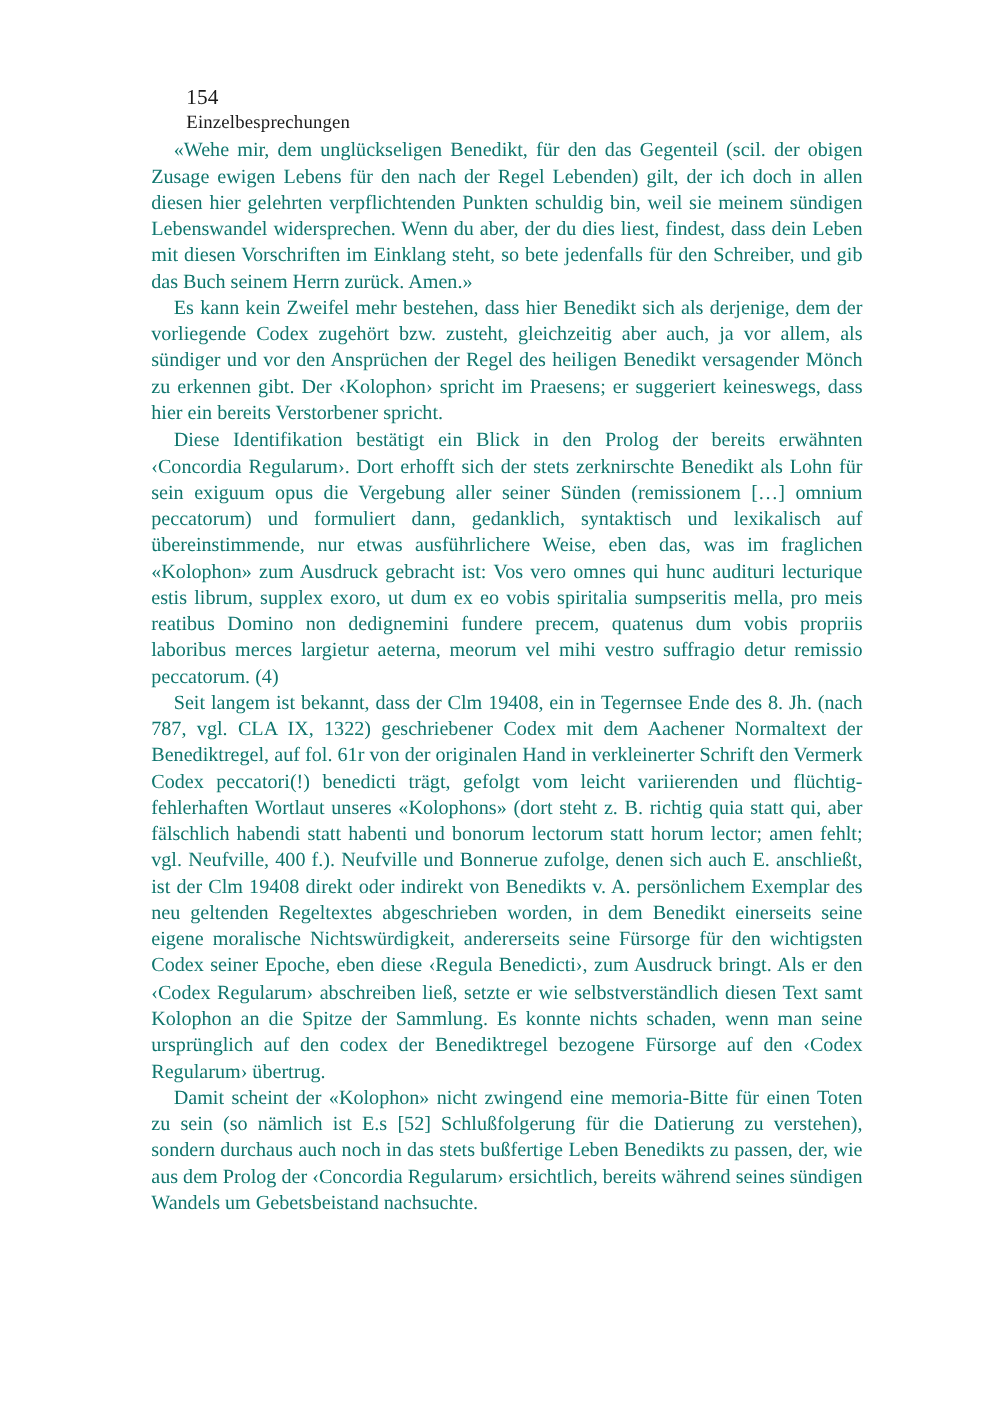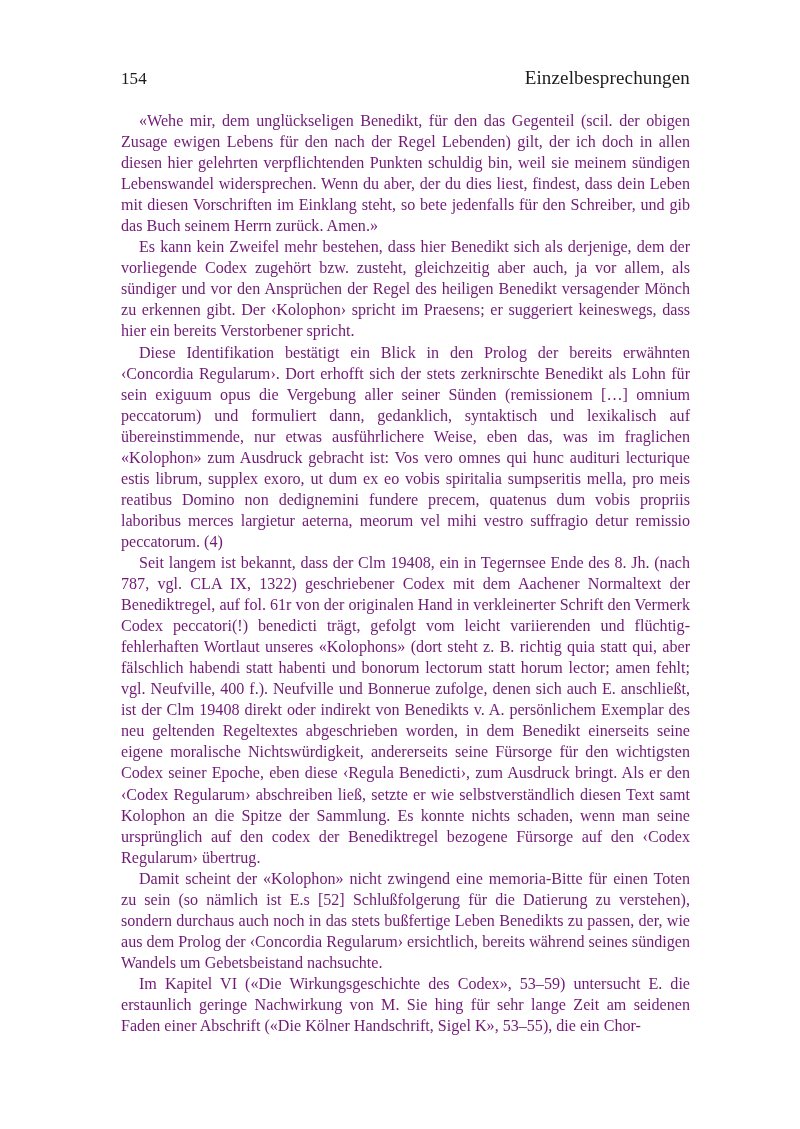--- a/index.html
+++ b/index.html
@@ -27,40 +27,42 @@
     left: 121px;
     top: 68px;
     width: 569px;
     display: flex;
     align-items: baseline;
     justify-content: space-between;
     font-size: 15.5px;
     line-height: 20px;
     letter-spacing: 0.1px;
     color: #1b1b1b;
+    flex-direction: column;
   }
   .folio {
     font-size: 17px;
   }
   .head-title {
-    font-size: 19px;
+    font-size: 15px;
     letter-spacing: 0.15px;
+    margin-left: 28px;
   }
   
   .textblock {
     position: absolute;
     left: 121px;
     top: 110px;
     width: 569px;
     font-size: 16.1px;
     line-height: 21.05px;
     text-align: justify;
     text-justify: inter-word;
     hyphens: none;
-    color: #701a75;
+    color: #0f766e;
   }
   p.para {
     margin: 0;
     text-indent: 18px;
     text-align: justify;
   }
   p.para:last-child {
     
     text-align: justify;
   }
@@ -83,16 +85,15 @@
     <span class="folio">154</span>
     <span class="head-title">Einzelbesprechungen</span>
   </div>
 
   <div class="textblock" id="textblock">
       <p class="para"><span class="ro">«Wehe mir, dem unglückseligen Benedikt, für den das Gegenteil (scil. der obigen Zusage ewigen Lebens für den nach der Regel Lebenden) gilt, der ich doch in allen diesen hier gelehrten verpflichtenden Punkten schuldig bin, weil sie meinem sündigen Lebenswandel widersprechen. Wenn du aber, der du dies liest, findest, dass dein Leben mit diesen Vorschriften im Einklang steht, so bete jedenfalls für den Schreiber, und gib das Buch seinem Herrn zurück. Amen.»</span></p>
       <p class="para"><span class="ro">Es kann kein Zweifel mehr bestehen, dass hier Benedikt sich als derjenige, dem der vorliegende Codex zugehört bzw. zusteht, gleichzeitig aber auch, ja vor allem, als sündiger und vor den Ansprüchen der Regel des heiligen Benedikt versagender Mönch zu erkennen gibt. Der ‹Kolophon› spricht im Praesens; er suggeriert keineswegs, dass hier ein bereits Verstorbener spricht.</span></p>
       <p class="para"><span class="ro">Diese Identifikation bestätigt ein Blick in den Prolog der bereits erwähnten ‹Concordia Regularum›. Dort erhofft sich der stets zerknirschte Benedikt als Lohn für sein </span><span class="it">exiguum opus</span><span class="ro"> die Vergebung aller seiner Sünden (</span><span class="it">remissionem […] omnium peccatorum</span><span class="ro">) und formuliert dann, gedanklich, syntaktisch und lexikalisch auf übereinstimmende, nur etwas ausführlichere Weise, eben das, was im fraglichen «Kolophon» zum Ausdruck gebracht ist: </span><span class="it">Vos vero omnes qui hunc audituri lecturique estis librum, supplex exoro, ut dum ex eo vobis spiritalia sumpseritis mella, pro meis reatibus Domino non dedignemini fundere precem, quatenus dum vobis propriis laboribus merces largietur aeterna, meorum vel mihi vestro suffragio detur remissio peccatorum.</span><span class="ro"> (4)</span></p>
       <p class="para"><span class="ro">Seit langem ist bekannt, dass der Clm 19408, ein in Tegernsee Ende des 8. Jh. (nach 787, vgl. CLA IX, 1322) geschriebener Codex mit dem Aachener Normaltext der Benediktregel, auf fol. 61r von der originalen Hand in verkleinerter Schrift den Vermerk </span><span class="it">Codex peccatori</span><span class="ro">(!) </span><span class="it">benedicti</span><span class="ro"> trägt, gefolgt vom leicht variierenden und flüchtig-fehlerhaften Wortlaut unseres «Kolophons» (dort steht z. B. richtig </span><span class="it">quia</span><span class="ro"> statt </span><span class="it">qui</span><span class="ro">, aber fälschlich </span><span class="it">habendi</span><span class="ro"> statt </span><span class="it">habenti</span><span class="ro"> und </span><span class="it">bonorum lectorum</span><span class="ro"> statt </span><span class="it">horum lector</span><span class="ro">; </span><span class="it">amen</span><span class="ro"> fehlt; vgl. Neufville, 400 f.). Neufville und Bonnerue zufolge, denen sich auch E. anschließt, ist der Clm 19408 direkt oder indirekt von Benedikts v. A. persönlichem Exemplar des neu geltenden Regeltextes abgeschrieben worden, in dem Benedikt einerseits seine eigene moralische Nichtswürdigkeit, andererseits seine Fürsorge für den wichtigsten Codex seiner Epoche, eben diese ‹Regula Benedicti›, zum Ausdruck bringt. Als er den ‹Codex Regularum› abschreiben ließ, setzte er wie selbstverständlich diesen Text samt Kolophon an die Spitze der Sammlung. Es konnte nichts schaden, wenn man seine ursprünglich auf den </span><span class="it">codex</span><span class="ro"> der Benediktregel bezogene Fürsorge auf den ‹Codex Regularum› übertrug.</span></p>
       <p class="para"><span class="ro">Damit scheint der «Kolophon» nicht zwingend eine </span><span class="it">memoria</span><span class="ro">-Bitte für einen Toten zu sein (so nämlich ist E.s [52] Schlußfolgerung für die Datierung zu verstehen), sondern durchaus auch noch in das stets bußfertige Leben Benedikts zu passen, der, wie aus dem Prolog der ‹Concordia Regularum› ersichtlich, bereits während seines sündigen Wandels um Gebetsbeistand nachsuchte.</span></p>
-      <p class="para cut"><span class="ro">Im Kapitel VI («Die Wirkungsgeschichte des Codex», 53–59) untersucht E. die erstaunlich geringe Nachwirkung von M. Sie hing für sehr lange Zeit am seidenen Faden einer Abschrift («Die Kölner Handschrift, Sigel K», 53–55), die ein Chor-</span></p>
     </div>
 
 </div>
 
 </body></html>

